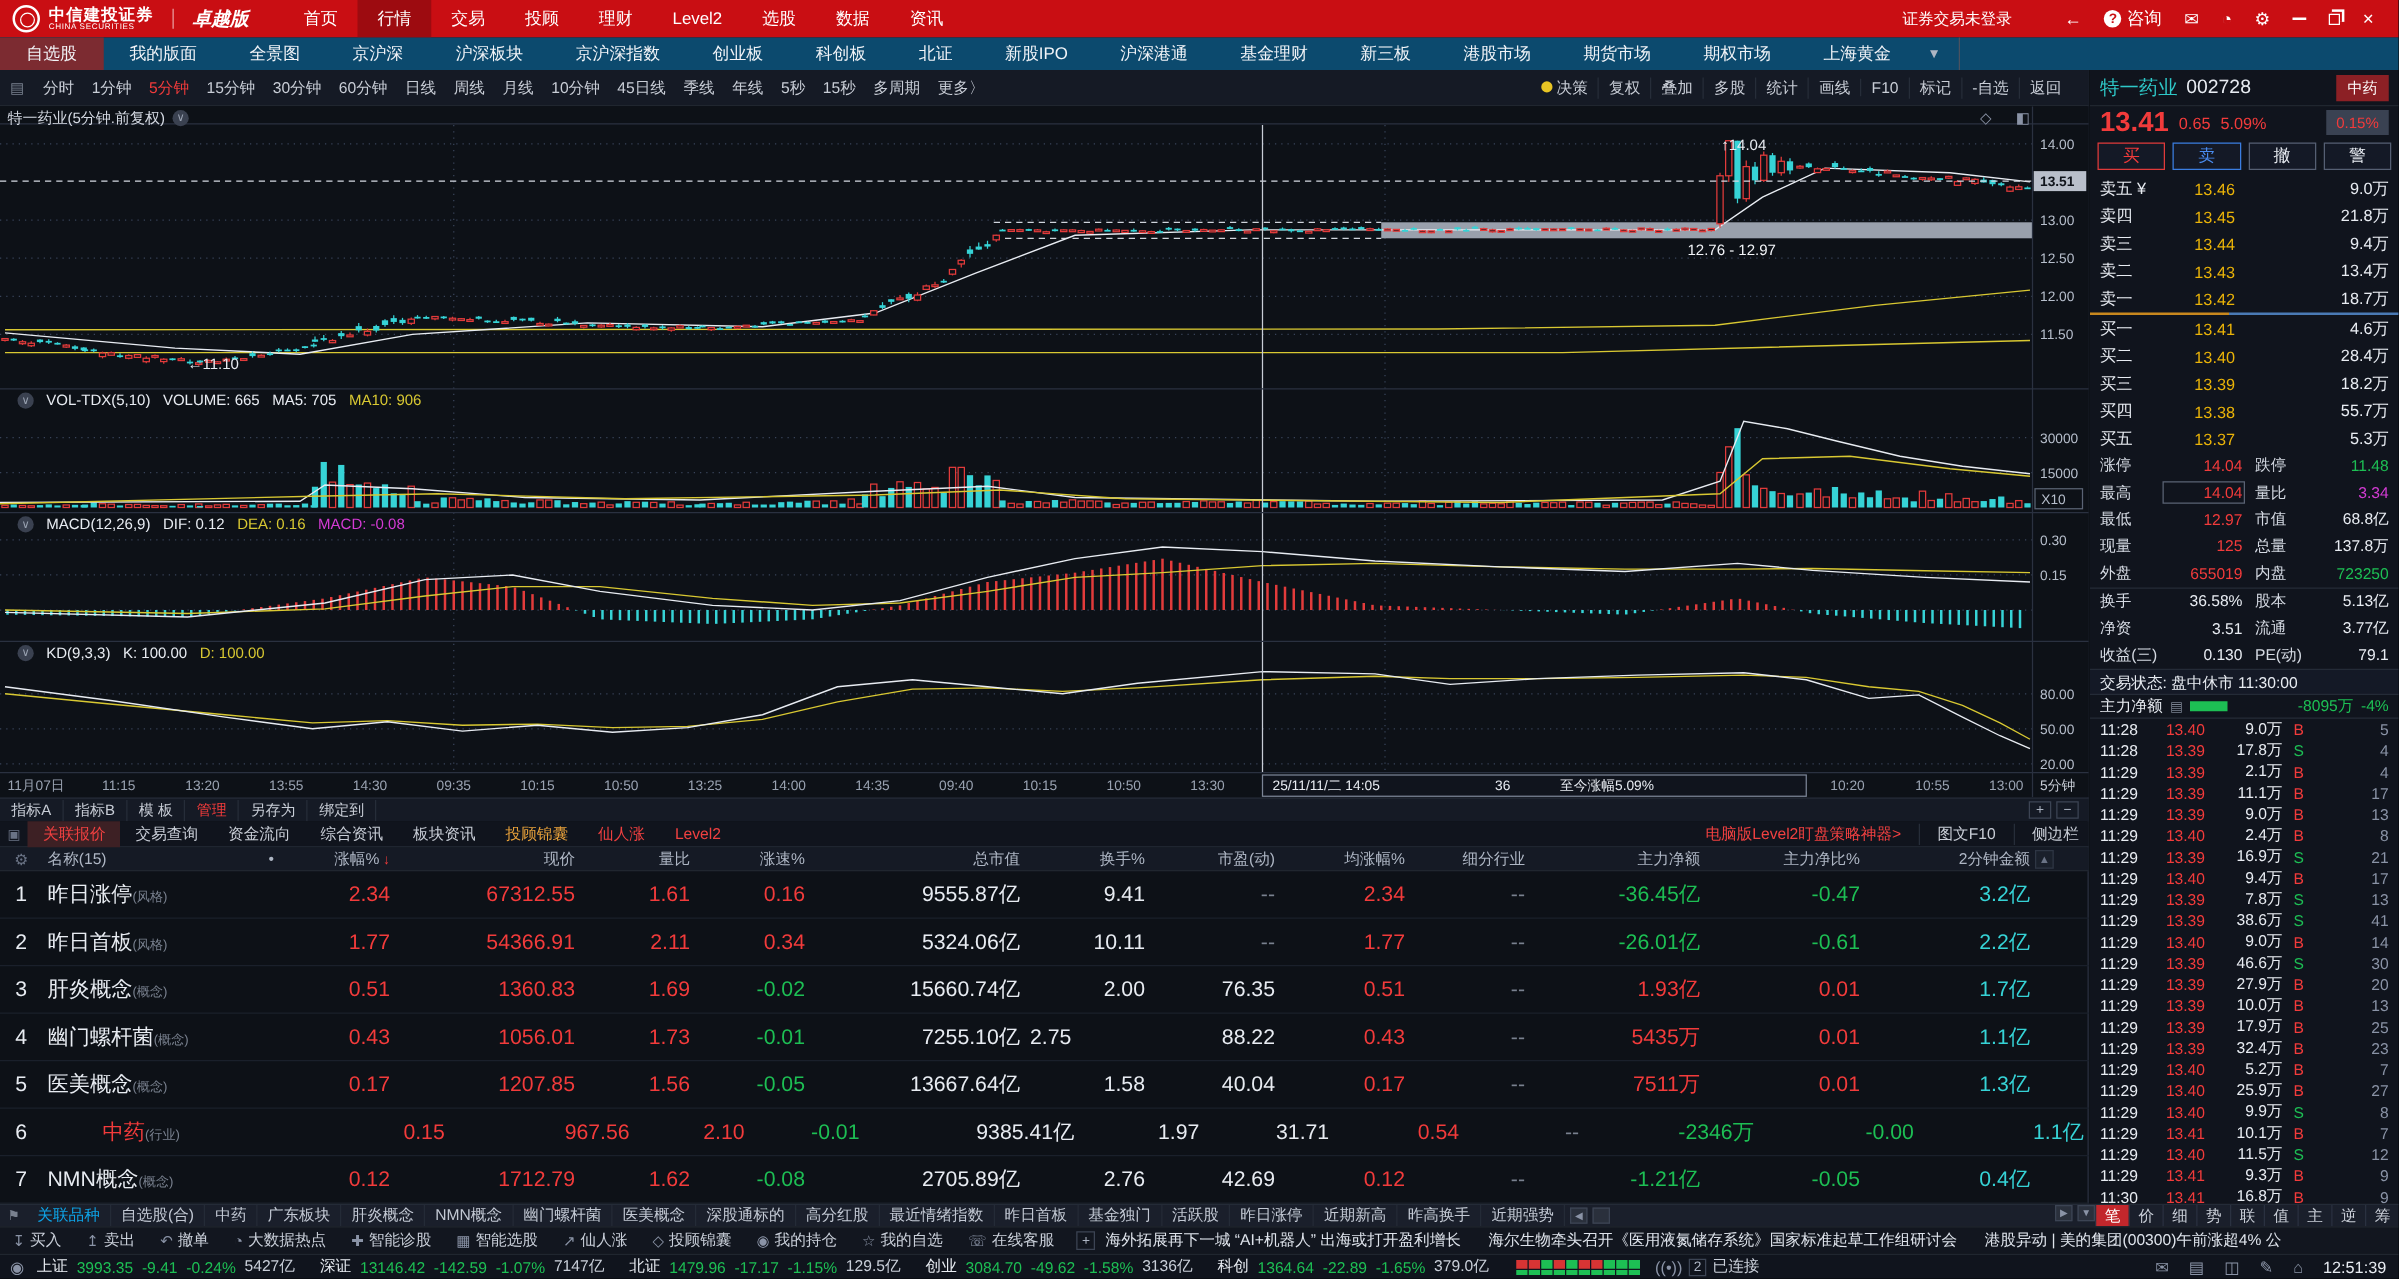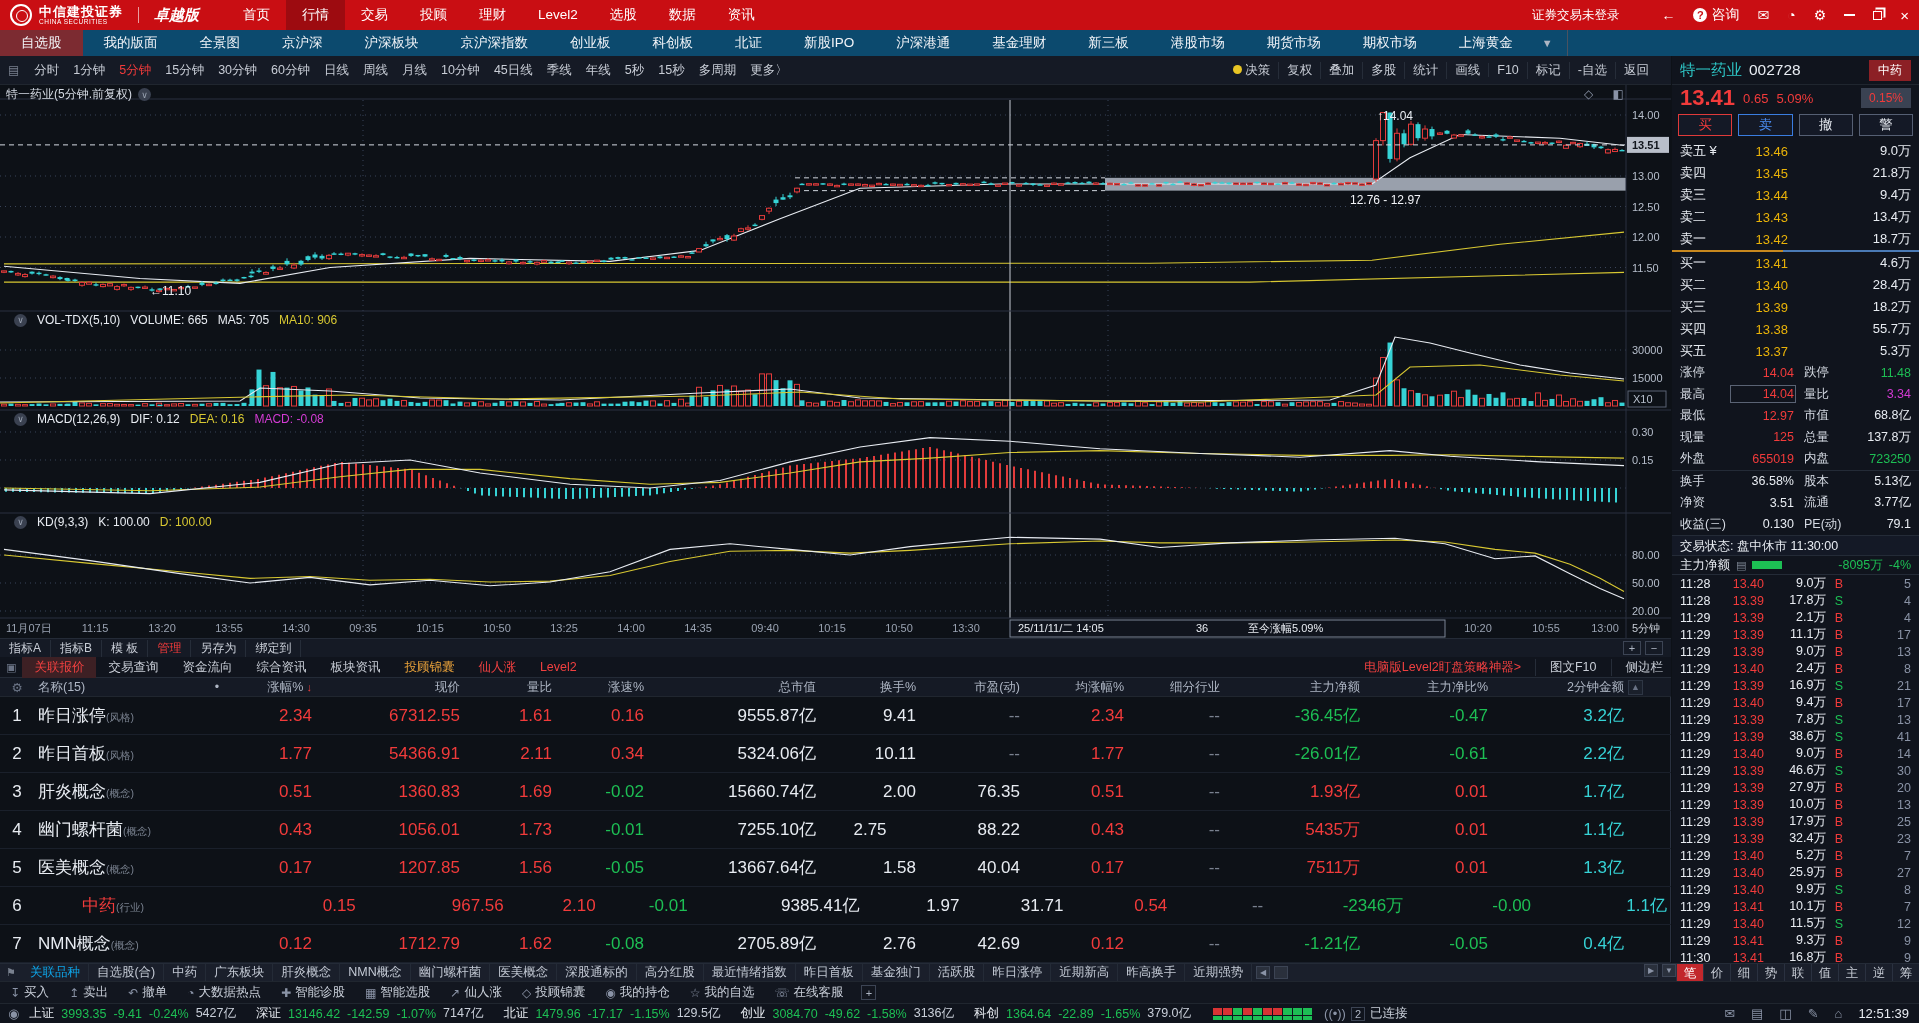--- a/index.html
+++ b/index.html
@@ -17,21 +17,21 @@
                 position:relative; }
   .logo-circle:after{ content:""; position:absolute; left:4px; top:4px; width:10px; height:10px;
                 border:1.5px solid #fff; border-radius:50%; }
   .logo-zh{ font-size:13px; font-weight:bold; color:#fff; line-height:13px; letter-spacing:1px;}
   .logo-en{ font-size:6.5px; color:#fff; letter-spacing:.5px; }
   .logo-div{ width:1px; height:16px; background:rgba(255,255,255,.6); margin:0 8px; }
   .edition{ font-size:15px; font-weight:bold; color:#fff; font-style:italic; }
   .mainmenu{ display:flex; margin-left:18px; height:30px; }
   .mitem{ padding:0 16px; line-height:30px; color:#fff; font-size:13.5px; cursor:default; }
   .mitem.active{ background:#9d0b10; }
-  .tb-right{ margin-left:auto; display:flex; align-items:center; gap:18px; padding-right:10px; color:#fff; }
+  .tb-right{ margin-left:auto; display:flex; align-items:center; gap:18px; padding-right:20px; color:#fff; }
   .login-status{ font-size:12.5px; margin-right:24px; }
   .tb-ico{ font-size:14px; color:#fff; display:inline-flex; align-items:center; gap:4px;}
   .qmark{ width:14px; height:14px; border-radius:50%; background:#fff; color:#c90e13;
           font-size:11px; font-weight:bold; display:inline-flex; align-items:center; justify-content:center; }
   .win-min{ display:inline-block; width:11px; height:2px; background:#fff; }
   .win-restore{ display:inline-block; width:9px; height:9px; border:1.5px solid #fff;
                 box-shadow:2px -2px 0 -0.5px #c90e13, 3px -3px 0 0.5px #fff; }
   .win-close{ font-size:15px; }
   
   .navrow{ position:absolute; left:0; top:30px; width:1919px; height:26px; background:#0c4a6e;
@@ -1436,21 +1436,21 @@
           </div>
           <div class="srow">
             <span class="cell num-cell" style="width: 34px;">4</span>
             <span class="cell" style="width: 170px; text-align: left;"><span class="name-main w">幽门螺杆菌</span><span class="name-tag">(概念)</span></span>
             <span class="cell" style="width: 26px;"></span>
             <span class="cell r" style="width: 86px; text-align: right;">0.43</span>
             <span class="cell r" style="width: 148px; text-align: right;">1056.01</span>
             <span class="cell r" style="width: 92px; text-align: right;">1.73</span>
             <span class="cell g" style="width: 92px; text-align: right;">-0.01</span>
             <span class="cell w" style="width: 172px; text-align: right;">7255.10亿</span>
-            <span class="cell w" style="width: 100px; text-align: center;">2.75</span>
+            <span class="cell w" style="width: 100px; text-align: left;">2.75</span>
             <span class="cell w" style="width: 104px; text-align: right;">88.22</span>
             <span class="cell r" style="width: 104px; text-align: right;">0.43</span>
             <span class="cell d" style="width: 96px; text-align: right;">--</span>
             <span class="cell r" style="width: 140px; text-align: right;">5435万</span>
             <span class="cell r" style="width: 128px; text-align: right;">0.01</span>
             <span class="cell c" style="width: 136px; text-align: right;">1.1亿</span>
           </div>
           <div class="srow">
             <span class="cell num-cell" style="width: 34px;">5</span>
             <span class="cell" style="width: 170px; text-align: left;"><span class="name-main w">医美概念</span><span class="name-tag">(概念)</span></span>
@@ -1853,20 +1853,25 @@
         <span class="tbitem"><span class="ticon">◔</span>大数据热点</span>
         <span class="tbitem"><span class="ticon">✚</span>智能诊股</span>
         <span class="tbitem"><span class="ticon">▦</span>智能选股</span>
         <span class="tbitem"><span class="ticon">↗</span>仙人涨</span>
         <span class="tbitem"><span class="ticon">◇</span>投顾锦囊</span>
         <span class="tbitem"><span class="ticon">◉</span>我的持仓</span>
         <span class="tbitem"><span class="ticon">☆</span>我的自选</span>
         <span class="tbitem"><span class="ticon">☏</span>在线客服</span>
       </span>
     <span class="plusbox">+</span>
+    <span style="display:flex; overflow:hidden; flex:1;">
+        <span class="newsitem">海外拓展再下一城 “AI+机器人” 出海或打开盈利增长</span>
+        <span class="newsitem">海尔生物牵头召开《医用液氮储存系统》国家标准起草工作组研讨会</span>
+        <span class="newsitem">港股异动 | 美的集团(00300)午前涨超4% 公</span>
+      </span>
   </div>
 
   <div class="statusrow">
     <span class="bc-ico">◉</span>
     <span style="display:flex;">
         <span class="idx">
           <span class="nm">上证</span>
           <span class="g">3993.35</span>
           <span class="g">-9.41</span>
           <span class="g">-0.24%</span>

